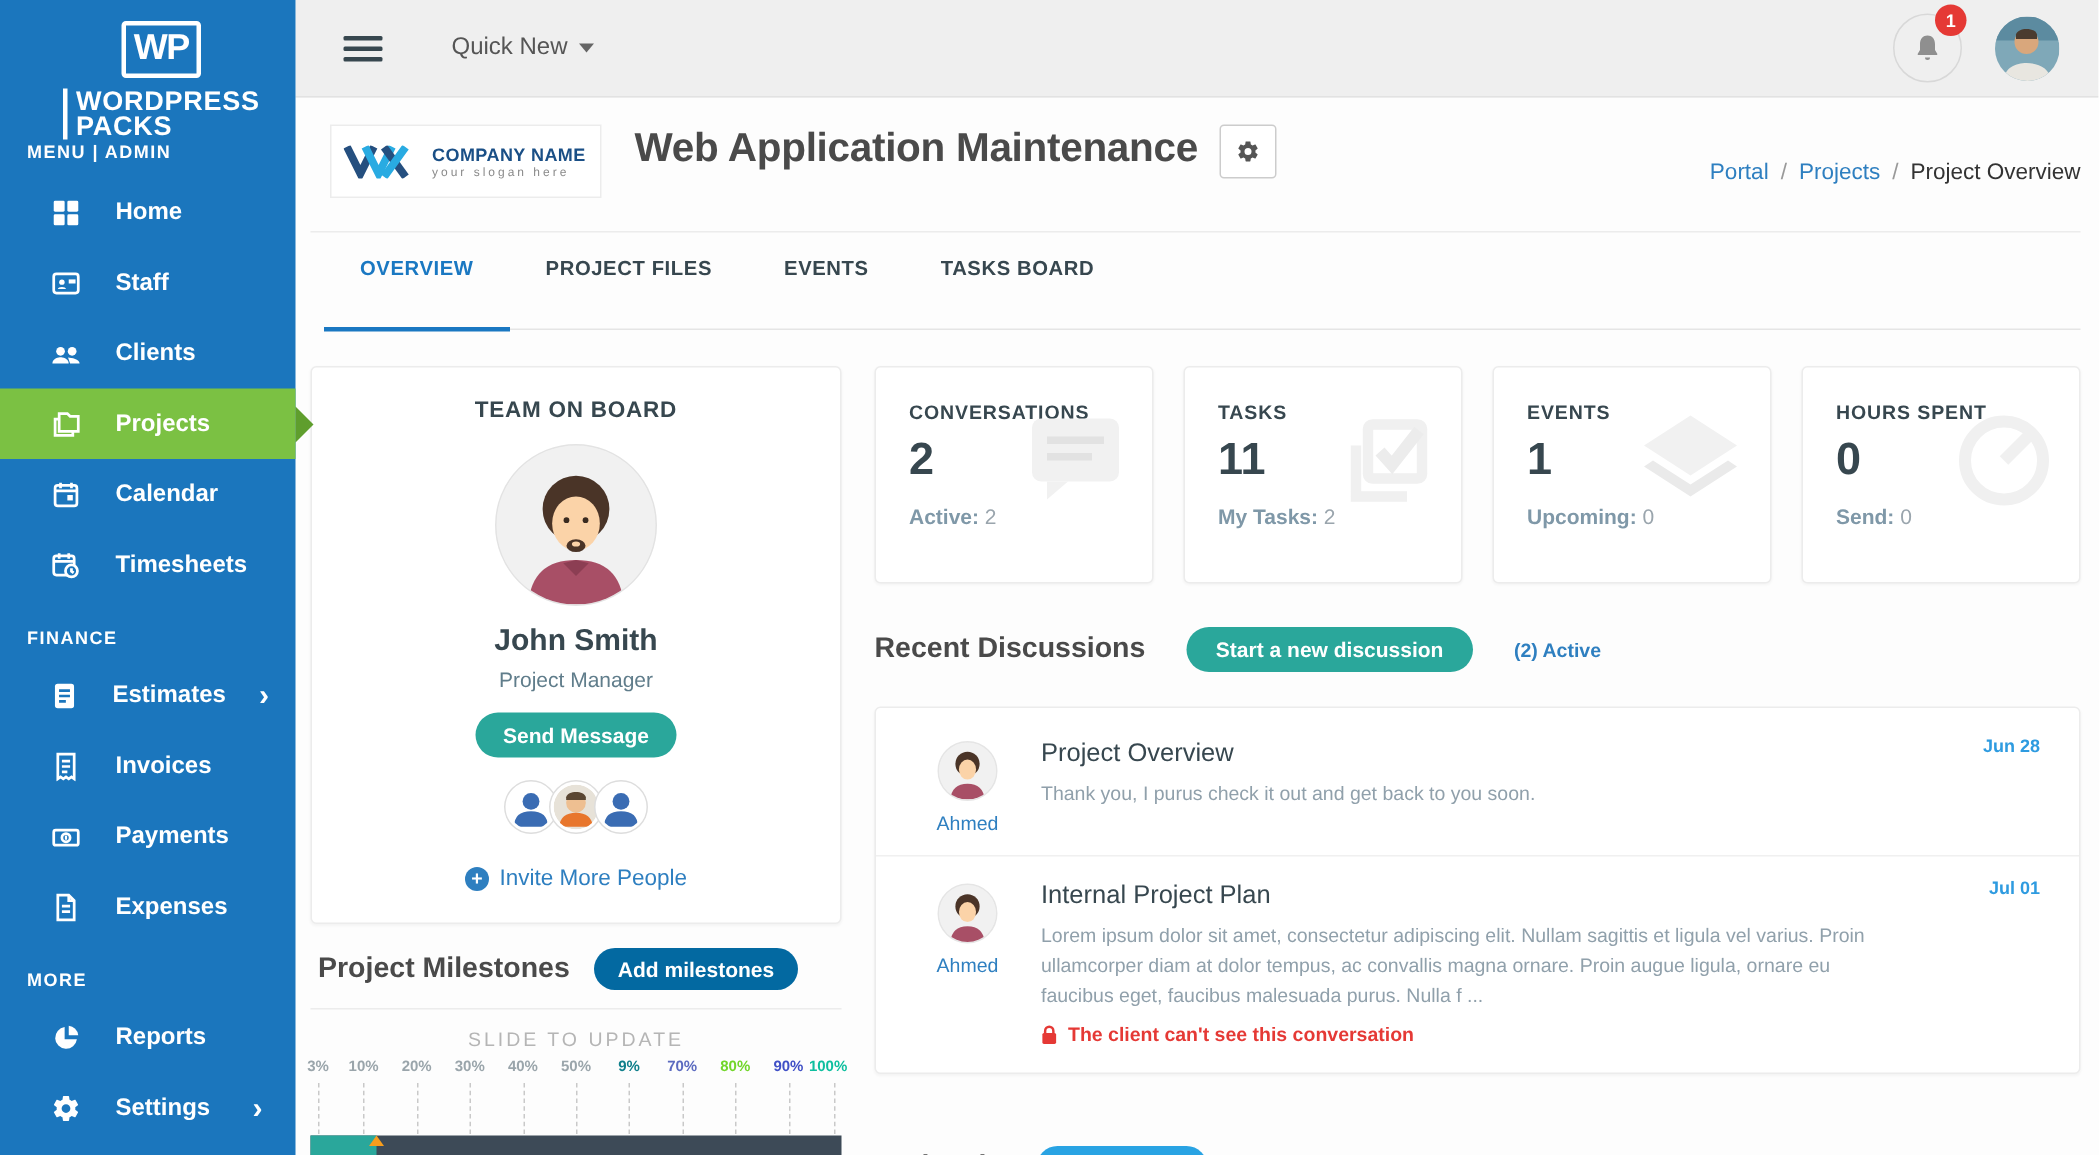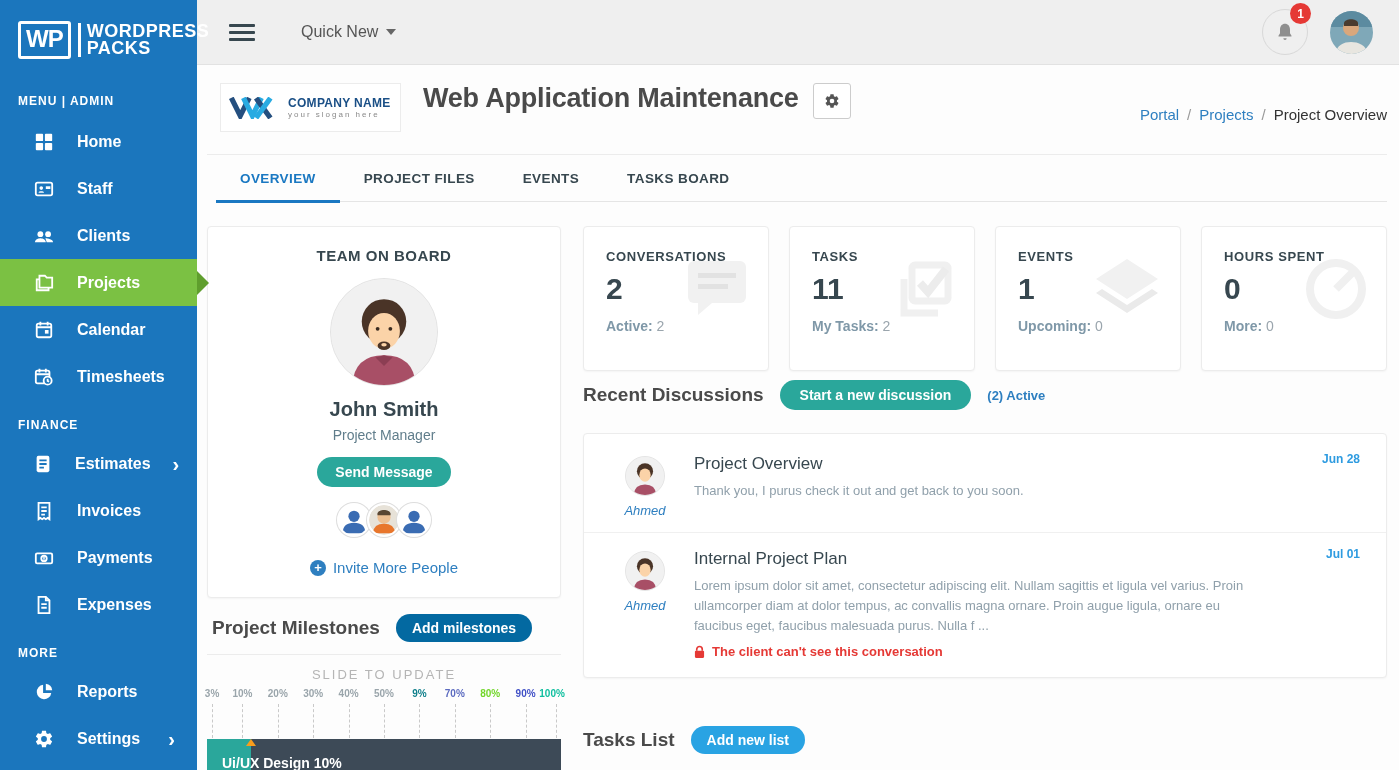--- a/index.html
+++ b/index.html
@@ -1,21 +1,21 @@
 <!DOCTYPE html>
 <html><head>
 <meta charset="utf-8">
 <style>
   * { margin:0; padding:0; box-sizing:border-box; }
   html,body { width:1399px; height:770px; overflow:hidden; }
   body { font-family:"Liberation Sans","DejaVu Sans",sans-serif; background:#fdfdfd; display:flex; color:#4a4a4a; }
 
   
   .sidebar { width:197px; min-width:197px; background:#1b76bd; height:770px; color:#fff; position:relative; z-index:5; }
-  .logo { display:flex; align-items:center; gap:7px; padding:14px 0 0 18px; height:66px; }
+  .logo { display:flex; align-items:center; gap:7px; padding:14px 0 0 18px; height:66px;flex-direction:column; }
   .logo-wp { border:3px solid #fff; border-radius:3px; font-size:24px; font-weight:bold; padding:1px 5px 3px 5px; letter-spacing:-1px; }
   .logo-text { border-left:3px solid #fff; padding-left:6px; font-weight:bold; font-size:18px; line-height:17px; letter-spacing:0.5px; }
   .menu-label { font-size:12px; font-weight:bold; letter-spacing:1px; padding:28px 0 10px 18px; }
   .snav-item { display:flex; align-items:center; gap:22px; height:47px; padding-left:33px; font-size:16px; font-weight:600; cursor:pointer; position:relative; }
   .snav-item.active { background:#7bc143; }
   .snav-item.active::after { content:""; position:absolute; right:-12px; top:50%; transform:translateY(-50%); border-top:12px solid transparent; border-bottom:12px solid transparent; border-left:12px solid #5f9e2d; }
   .sicon { width:22px; height:22px; display:inline-flex; align-items:center; justify-content:center; }
   .sicon svg { width:20px; height:20px; }
   .sec-label { font-size:12px; font-weight:bold; letter-spacing:1px; padding:18px 0 8px 18px; }
   .chev { margin-left:auto; margin-right:22px; font-size:20px; font-weight:bold; line-height:1; }
@@ -43,21 +43,21 @@
   .gear-btn { width:38px; height:36px; border:1px solid #ccc; border-radius:3px; background:#fff; margin-left:14px; display:flex; align-items:center; justify-content:center; cursor:pointer; }
   .breadcrumb { margin-left:auto; font-size:15px; display:flex; gap:8px; align-items:center; }
   .breadcrumb a { color:#2e7fc0; text-decoration:none; cursor:pointer; }
   .crumb-sep { color:#999; }
   .crumb-cur { color:#333; }
 
   .head-divider { border-bottom:1px solid #ececec; margin-top:9px; }
 
   
   .tabs { display:flex; margin:16px 0 0 9px; border-bottom:1px solid #e5e5e5; }
-  .tab { font-size:13.5px; font-weight:bold; letter-spacing:0.4px; color:#37474f; padding:0 24px 14px 24px; cursor:pointer; }
+  .tab { font-size:13.5px; font-weight:bold; letter-spacing:0.4px; color:#37474f; padding:0 24px 32px 24px; cursor:pointer; }
   .tab.active { color:#1a78c2; border-bottom:3px solid #1a78c2; margin-bottom:-2px; }
 
   
   .grid { display:flex; gap:22px; margin-top:24px; }
   .col-left { width:354px; min-width:354px; }
   .col-right { flex:1; }
 
   .card { background:#fff; border:1px solid #ececec; border-radius:4px; box-shadow:0 1px 2px rgba(0,0,0,0.04); }
 
   
@@ -96,27 +96,27 @@
   
   .stats-row { display:flex; gap:20px; }
   .stat-card { flex:1; height:145px; padding:22px 20px 0 22px; position:relative; overflow:hidden; }
   .stat-label { font-size:13px; font-weight:bold; color:#37474f; letter-spacing:0.6px; }
   .stat-value { font-size:30px; font-weight:bold; color:#37474f; margin-top:8px; }
   .stat-sub { font-size:14px; margin-top:12px; color:#9aa5ad; }
   .stat-sub b { color:#7f98a8; }
   .stat-ic { position:absolute; right:18px; top:30px; }
 
   
-  .disc-head { display:flex; align-items:center; gap:16px; margin-top:8px; height:32px; }
+  .disc-head { display:flex; align-items:center; gap:27px; margin-top:28px; height:32px; }
   .disc-new { font-size:14px; padding:7px 20px; }
   .active-link { font-size:13px; font-weight:bold; color:#2e7fc0; cursor:pointer; }
   .disc-card { margin-top:22px; padding:4px 0; }
   .disc-item { display:flex; padding:16px 24px 14px 28px; position:relative; }
   .disc-item + .disc-item { border-top:1px solid #f0f0f0; }
-  .disc-left { width:66px; min-width:66px; text-align:center;font-style:italic; }
+  .disc-left { width:66px; min-width:66px; text-align:center; }
   .disc-av { width:40px; height:40px; border-radius:50%; background:#f1f1f1; border:1px solid #e5e5e5; margin:2px auto 0; overflow:hidden; }
   .disc-author { font-size:13px; color:#2e7fc0; margin-top:7px; cursor:pointer; }
   .disc-main { flex:1; padding-left:16px; padding-right:90px; }
   .disc-title { font-size:17px; color:#37474f; margin-top:0px; cursor:pointer; }
   .disc-body { font-size:13px; color:#90a0ab; line-height:1.55; margin-top:7px; }
   .disc-date { position:absolute; right:26px; top:14px; font-size:12px; font-weight:bold; color:#2e9be0; }
   .disc-private { display:flex; align-items:center; gap:7px; margin-top:8px; font-size:13px; font-weight:bold; color:#e53935; }
 
   
   .tasks-head { display:flex; align-items:center; gap:16px; margin-top:46px; height:32px; }
@@ -462,21 +462,21 @@
             <div class="stat-value">1</div>
             <div class="stat-sub"><b>Upcoming:</b> <span>0</span></div>
             <svg class="stat-ic" width="70" height="62" viewBox="0 0 70 62">
                 <path d="M35 2 L66 22 L35 42 L4 22 Z" fill="#f1f1f1"></path>
                 <path d="M10 32 L35 48 L60 32 L66 36 L35 56 L4 36 Z" fill="#eaeaea"></path>
               </svg>
           </div>
           <div class="card stat-card">
             <div class="stat-label">HOURS SPENT</div>
             <div class="stat-value">0</div>
-            <div class="stat-sub"><b>More:</b> <span>0</span></div>
+            <div class="stat-sub"><b>Send:</b> <span>0</span></div>
             <svg class="stat-ic" width="64" height="64" viewBox="0 0 64 64">
                 <circle cx="32" cy="32" r="26" fill="none" stroke="#f0f0f0" stroke-width="8"></circle>
                 <path d="M32 32 L48 16" stroke="#f0f0f0" stroke-width="8"></path>
                 <circle cx="18" cy="38" r="3.4" fill="#fff"></circle>
                 <circle cx="32" cy="48" r="3.4" fill="#fff"></circle>
                 <circle cx="46" cy="38" r="3.4" fill="#fff"></circle>
               </svg>
           </div>
         </div>
 

